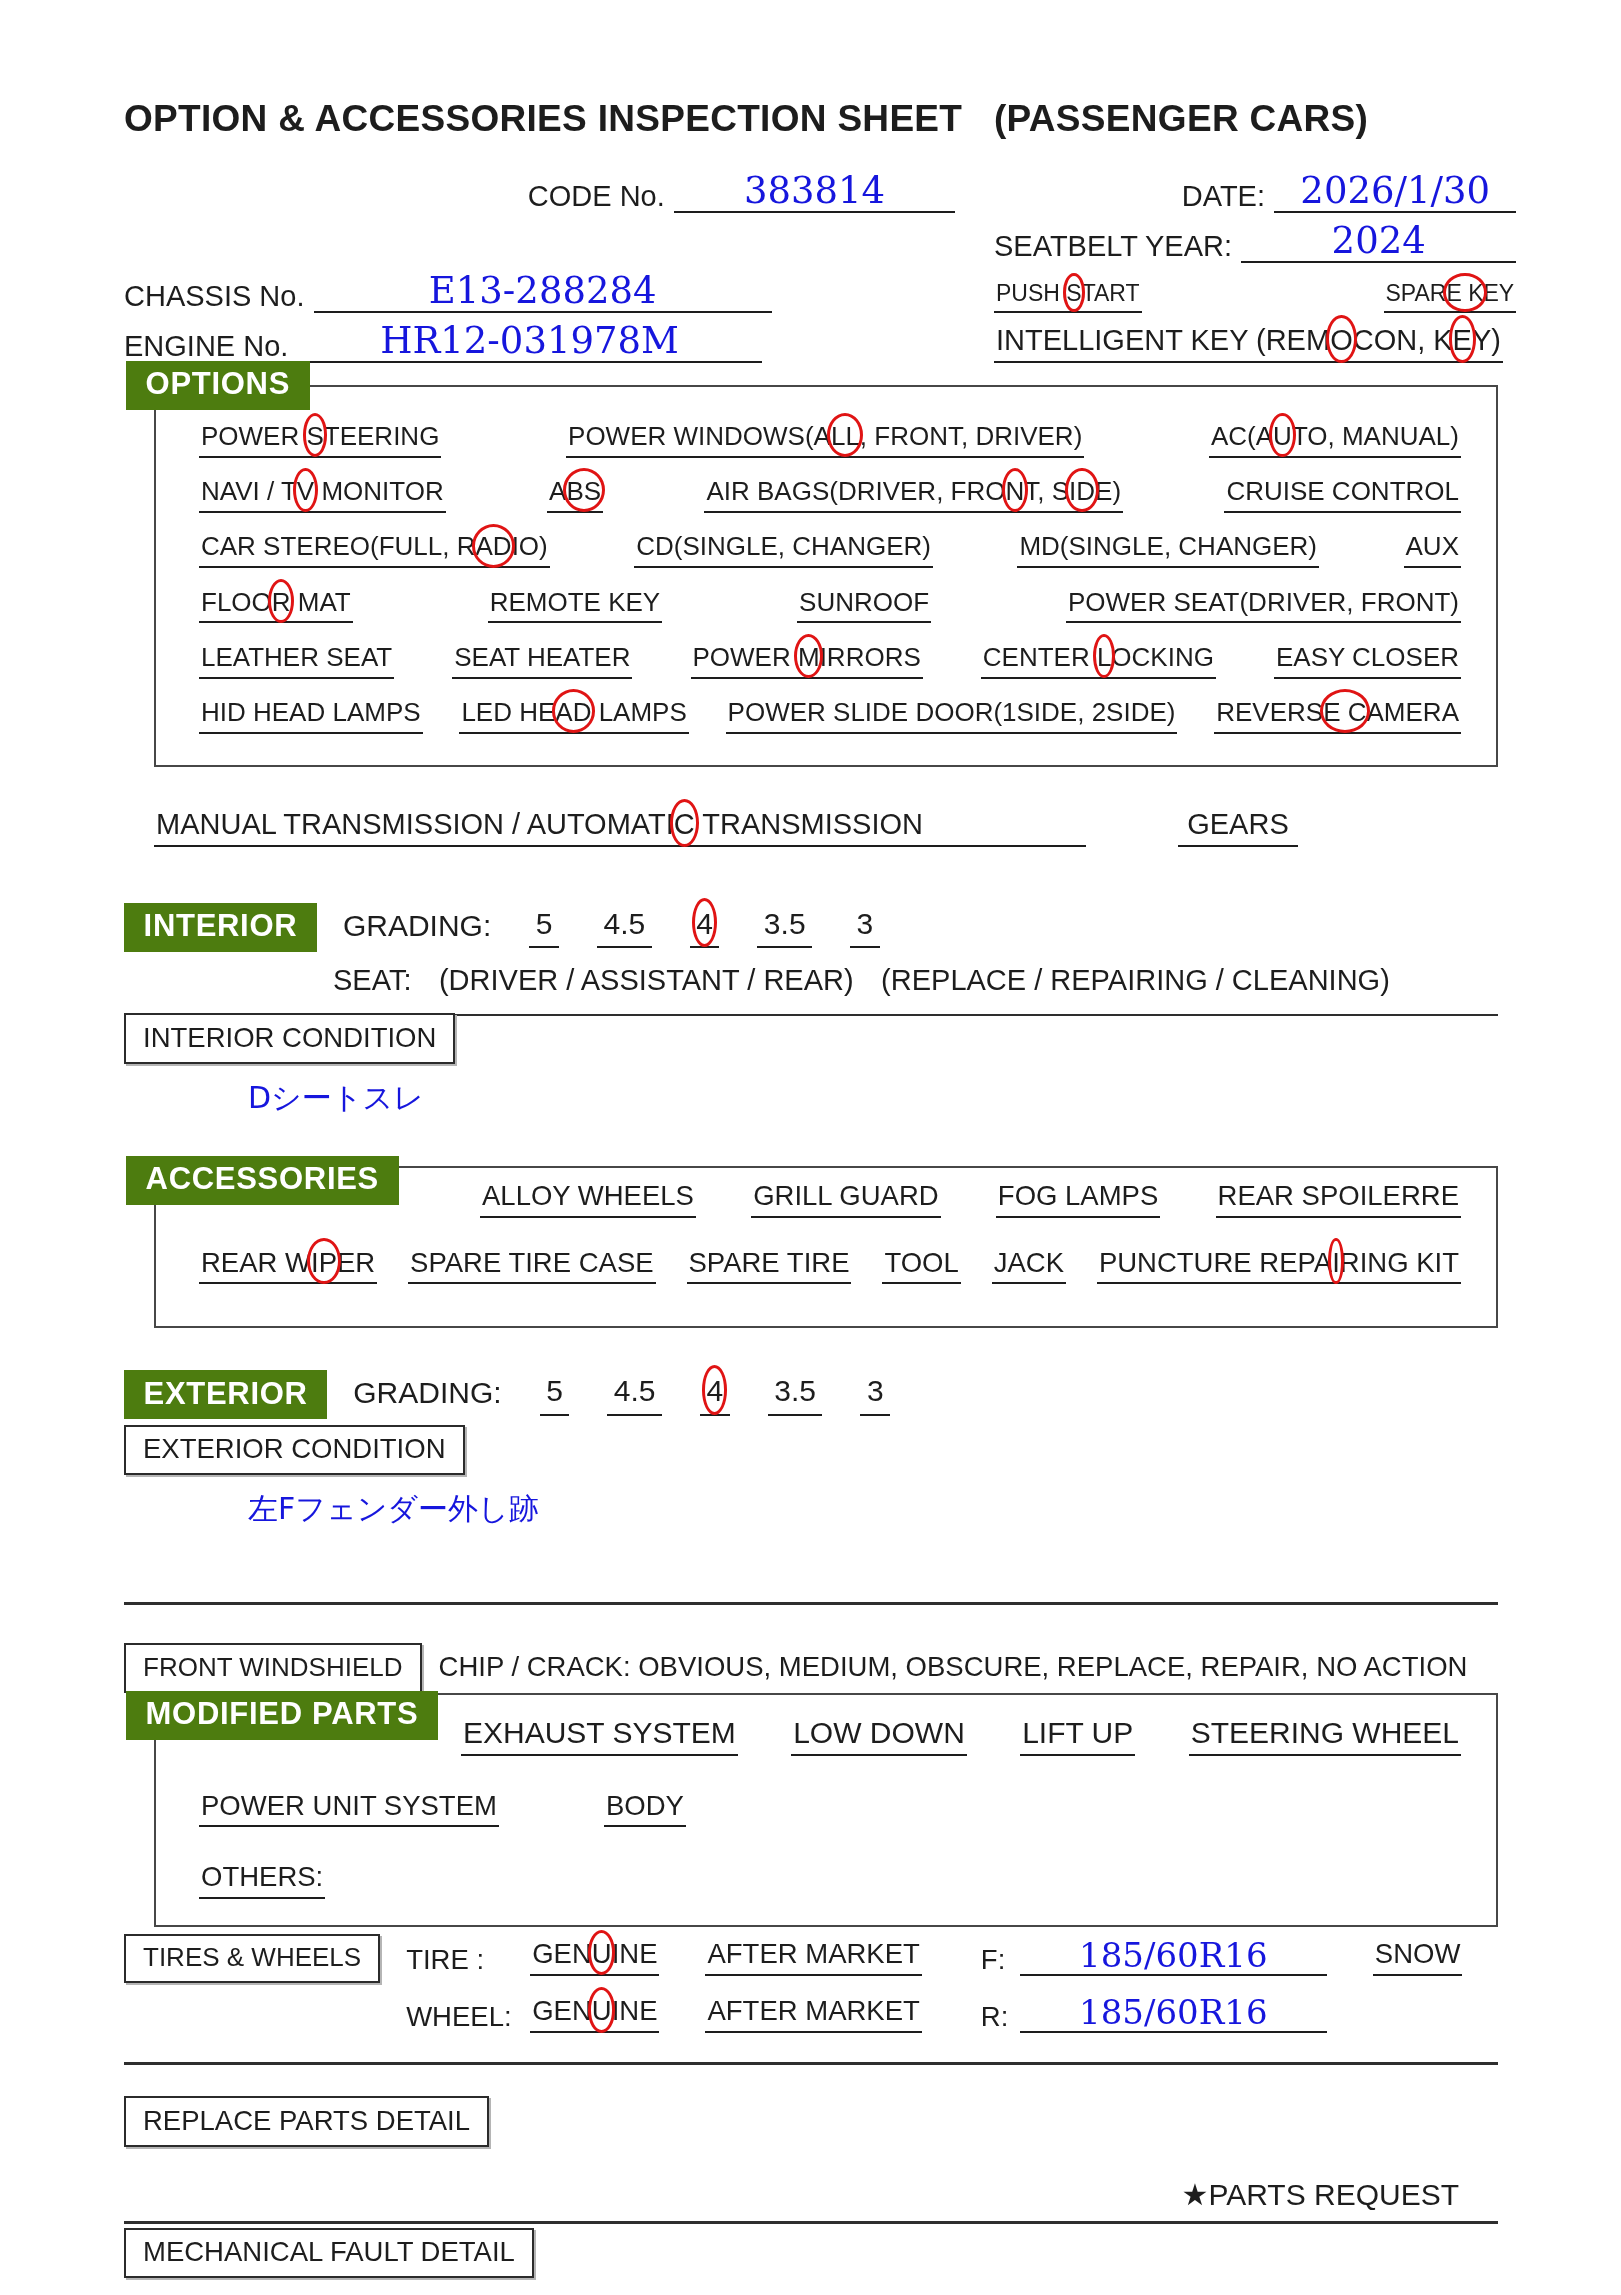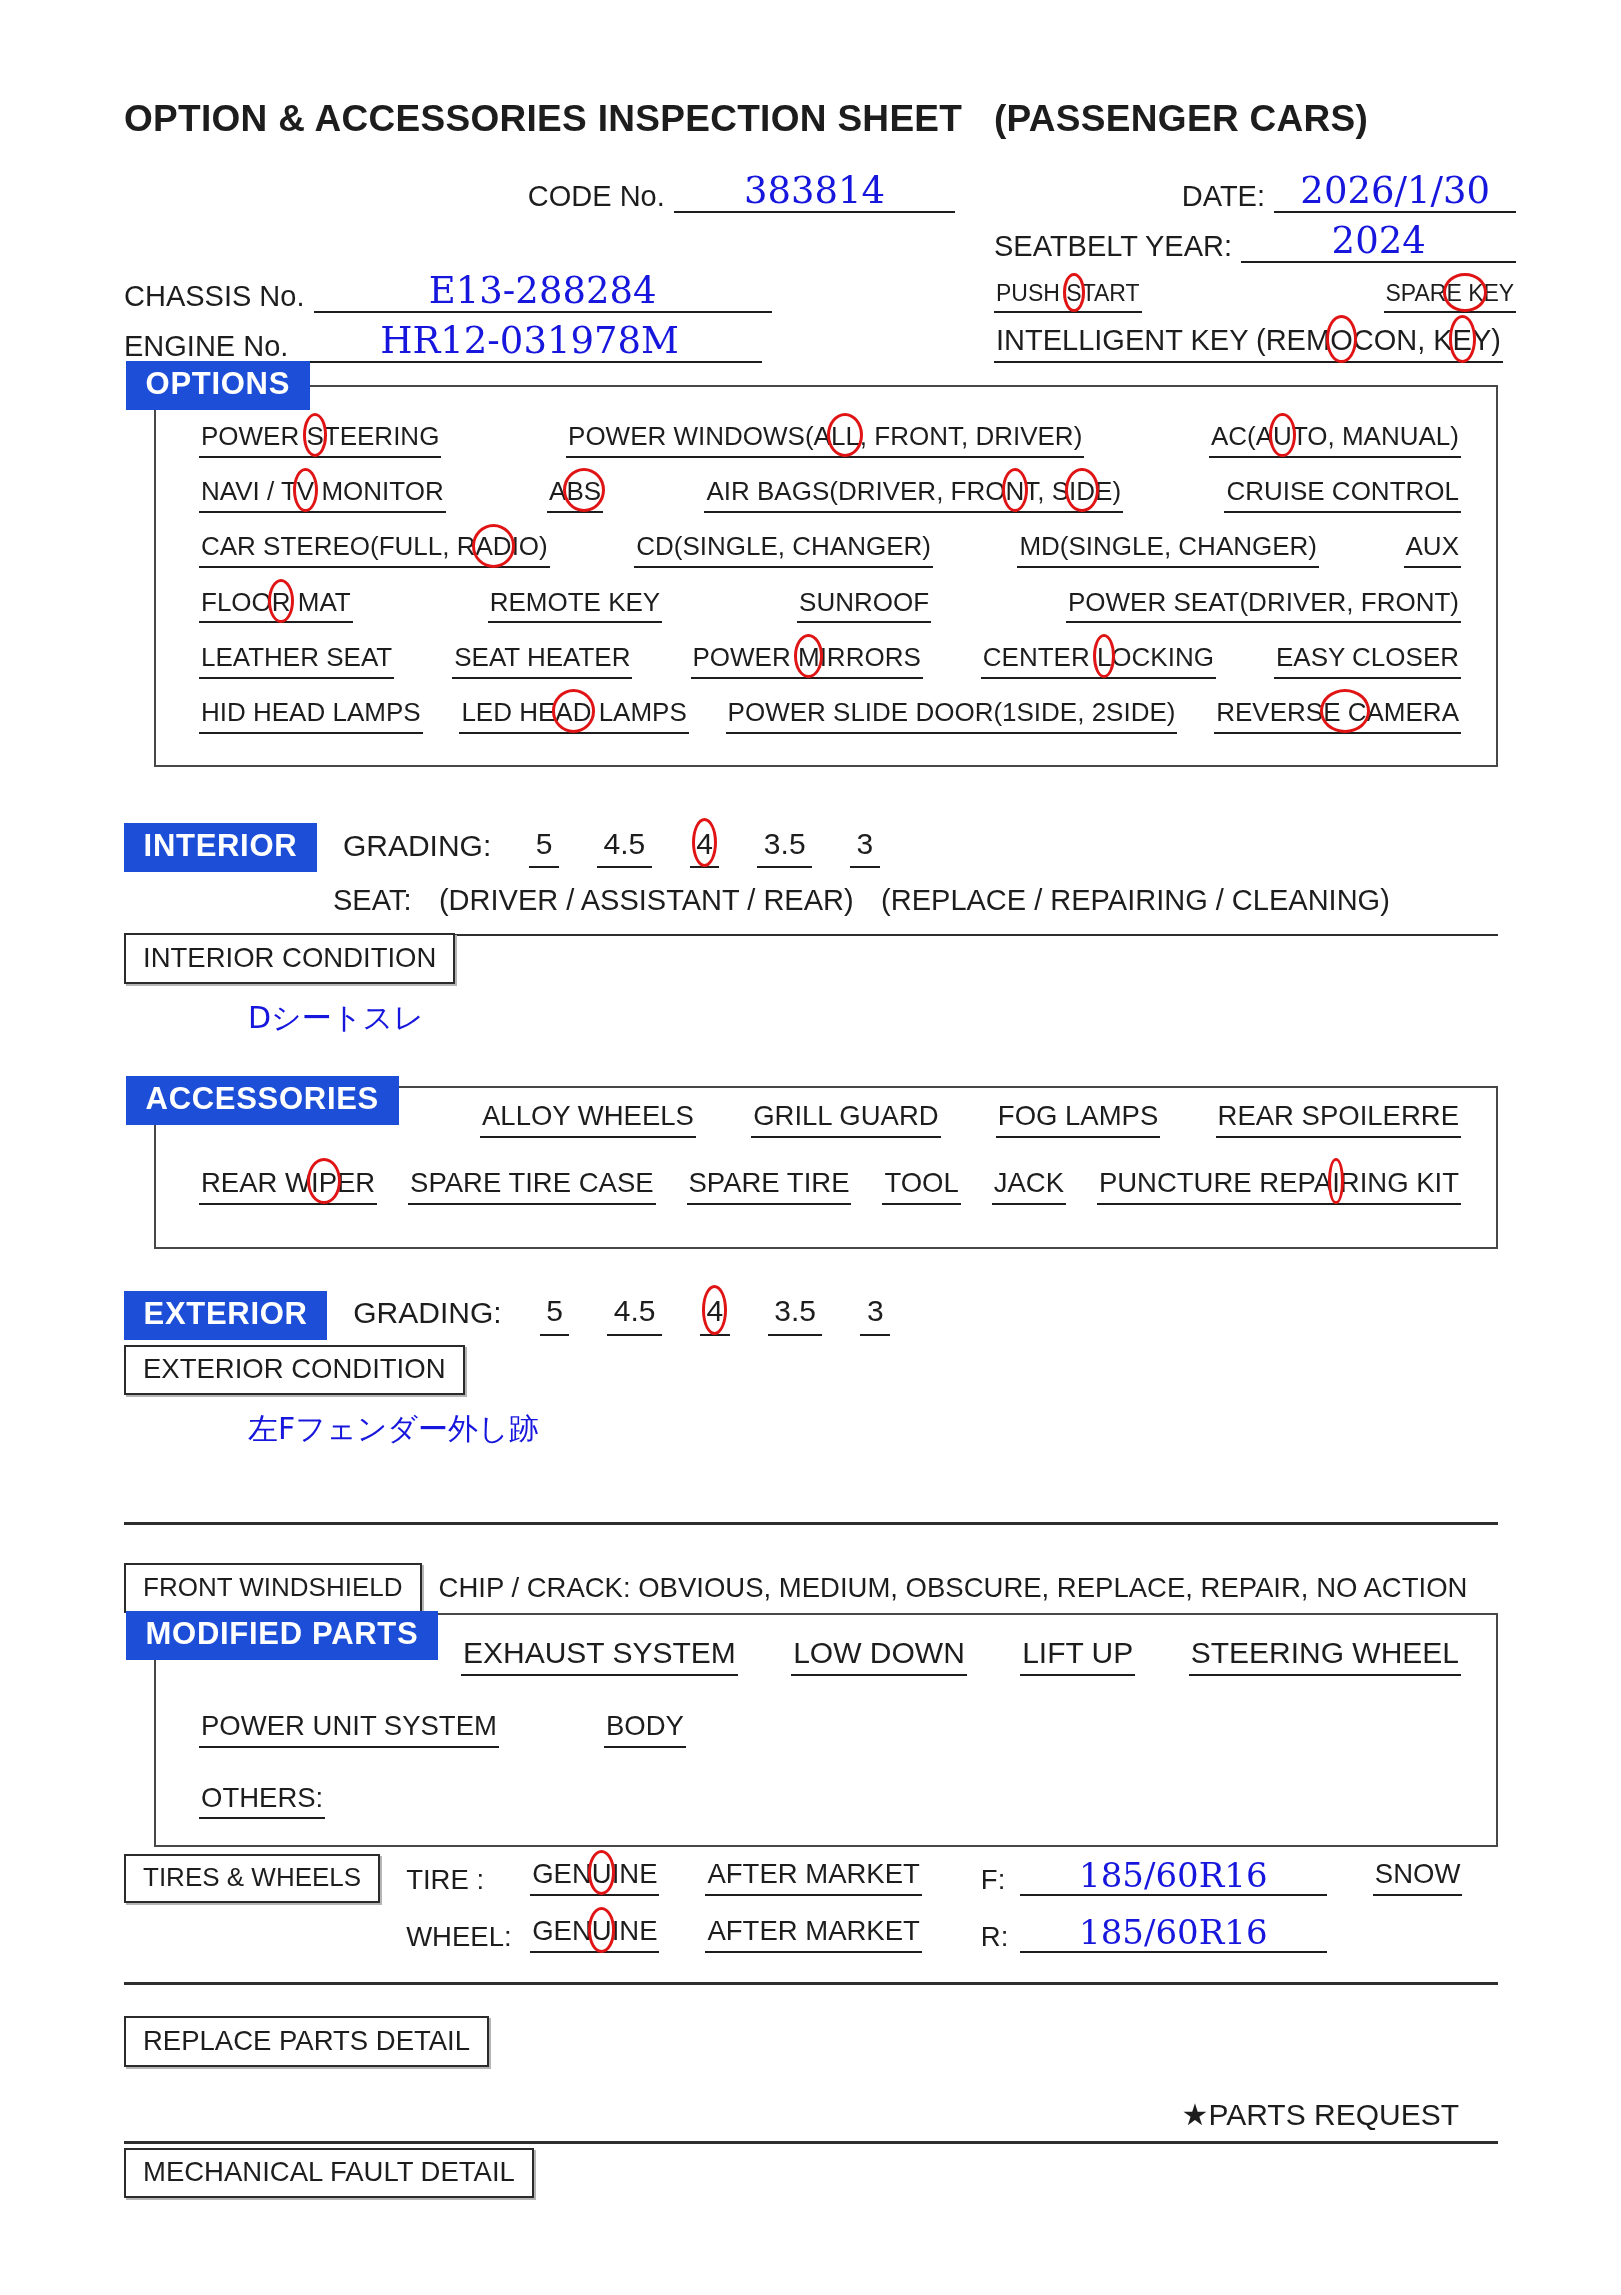--- a/index.html
+++ b/index.html
@@ -29,21 +29,21 @@
     pointer-events:none;
   }
   .blank{
     display:inline-block;border-bottom:2.6px solid var(--ink);
     text-align:center;color:var(--blue);
     font-family:"DejaVu Serif","Liberation Serif",serif;
     font-size:37px;line-height:1.02;padding-bottom:1.3px;
     white-space:nowrap;
   }
   .black-label{
-    background:#1d4ed8;color:#fff;font-weight:bold;
+    background:#4d7c0f;color:#fff;font-weight:bold;
     font-size:31px;padding:5.2px 19.6px 7.8px 19.6px;letter-spacing:0.7px;
     display:inline-block;white-space:nowrap;
   }
   .box-label{
     border:2.6px solid #2b2b2b;background:#fff;
     font-size:27.5px;padding:6.5px 17px 7.8px 17px;
     display:inline-block;white-space:nowrap;
     box-shadow:2px 2px 0 #b5b5b5;
   }
   .sec-box{
@@ -216,20 +216,24 @@
       <span class="u"><span>EASY CLOSER</span></span>
     </div>
     <div class="opt-row">
       <span class="u"><span>HID HEAD LAMPS</span></span>
       <span class="u"><span>LED HE</span><span class="circ">AD</span><span> LAMPS</span></span>
       <span class="u"><span>POWER SLIDE DOOR(1SIDE, 2SIDE)</span></span>
       <span class="u"><span>REVERS</span><span class="circ">E C</span><span>AMERA</span></span>
     </div>
   </section>
 
+  <div class="trans-row">
+    <span class="u trans-line"><span>MANUAL TRANSMISSION / AUTOMATI</span><span class="circ">C</span><span> TRANSMISSION</span></span>
+    <span class="u gears">GEARS</span>
+  </div>
 
   <div class="grade-block">
     <div class="black-label">INTERIOR</div>
     <div class="grade-row">
       <span class="grade-lbl">GRADING:</span>
       <span class="u"><span>5</span></span>
       <span class="u"><span>4.5</span></span>
       <span class="u"><span class="circ">4</span></span>
       <span class="u"><span>3.5</span></span>
       <span class="u"><span>3</span></span>

